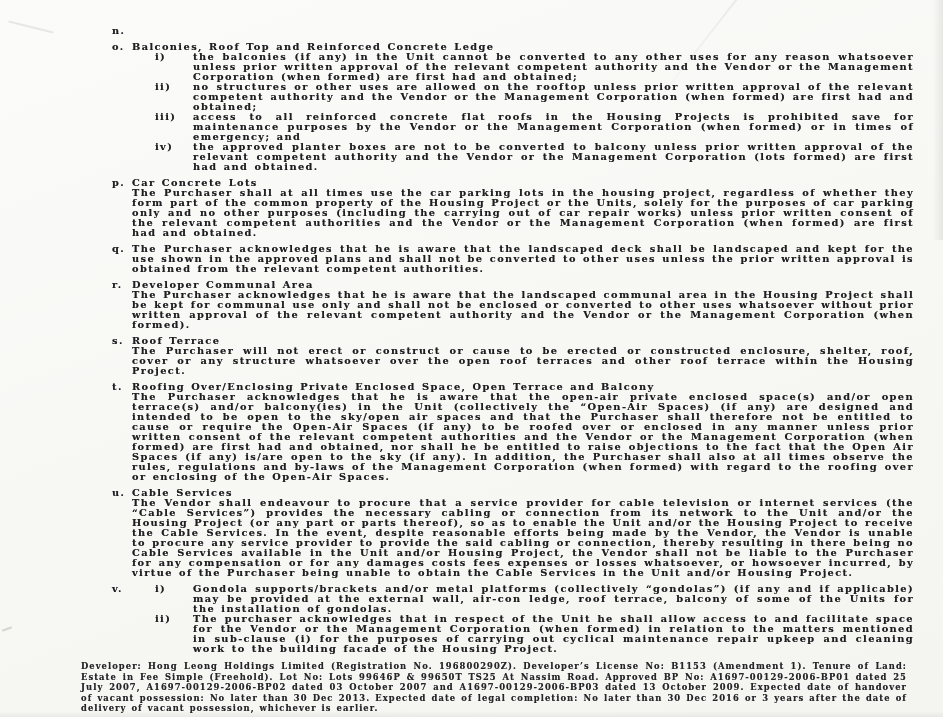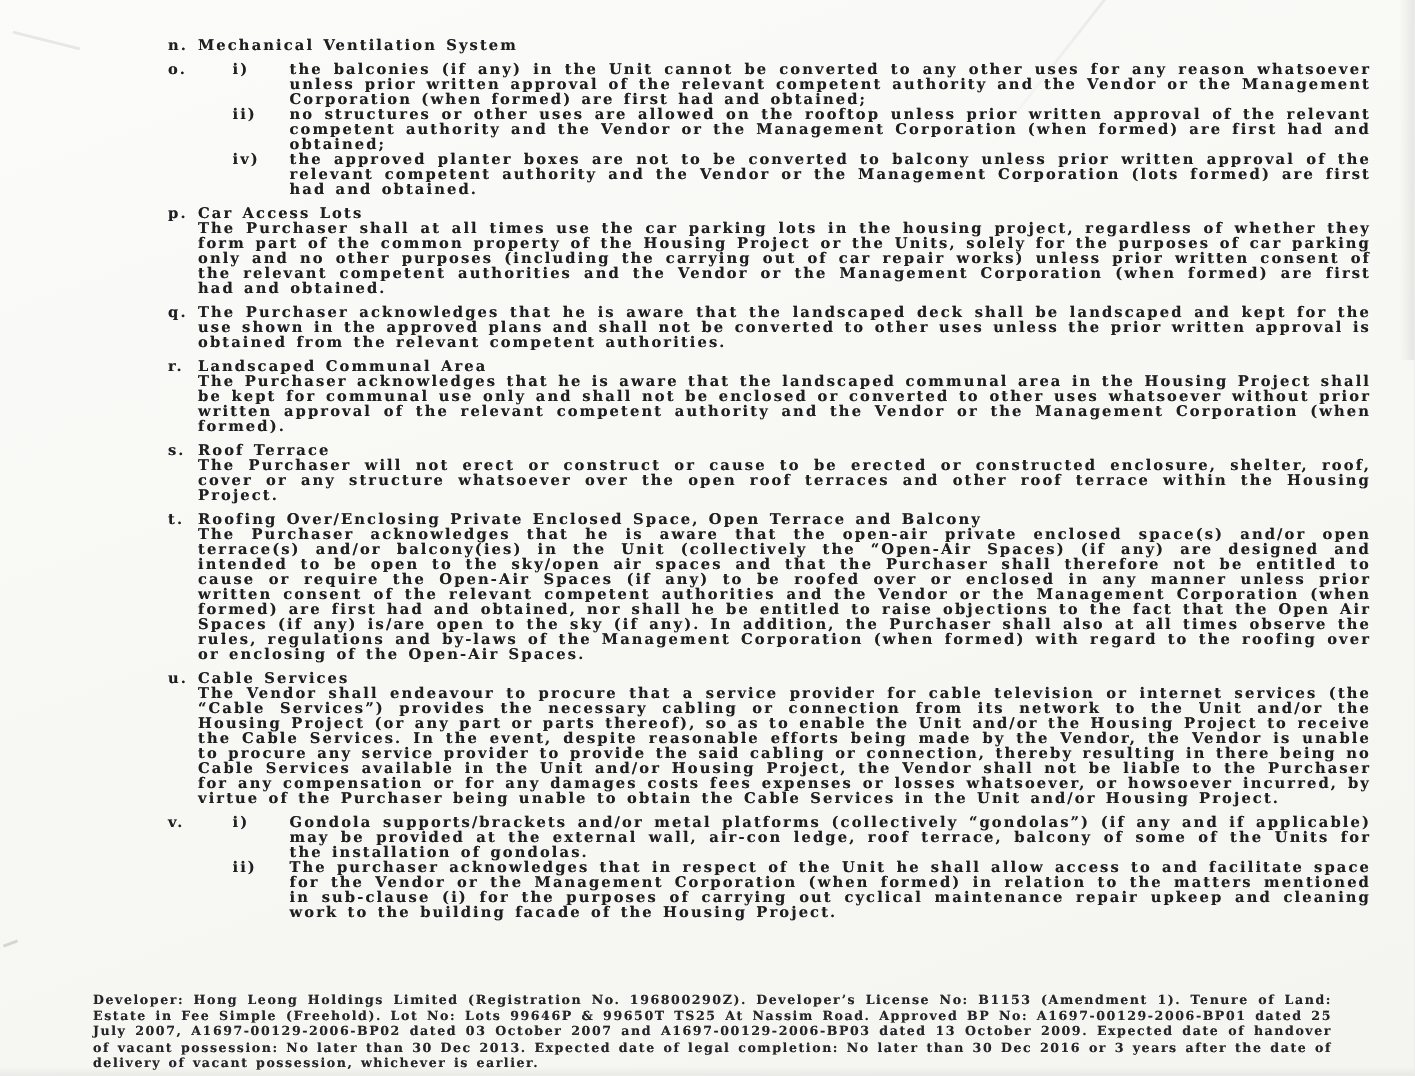--- a/index.html
+++ b/index.html
@@ -33,21 +33,21 @@
   .section { display: flex; margin-bottom: 6px; }
   .letter { width: 20px; flex: 0 0 20px; }
   .content { flex: 1; min-width: 0; }
   .title { }
   .body { text-align: justify; }
   .subitem { display: flex; }
   .sublabel { flex: 0 0 61px; width: 61px; padding-left: 23px; box-sizing: border-box; }
   .subtext { flex: 1; min-width: 0; text-align: justify; }
   .footer {
     position: absolute;
-    left: 62px;
+    left: 81px;
     top: 661px;
     width: 826px;
     font-size: 8.4px;
     line-height: 10.6px;
     font-weight: bold;
     letter-spacing: 1.05px;
     word-spacing: 1px;
     text-align: justify;
     color: #26262a;
     text-shadow: 0 0 0.4px rgba(30,30,35,0.5);
@@ -87,61 +87,65 @@
   <div class="artifact a-top-right"></div>
   <div class="artifact a-right-edge"></div>
   <div class="artifact a-bottom-left"></div>
   <div class="artifact a-bottom-edge"></div>
 
   <div class="main">
 
     <div class="section">
       <div class="letter">n.</div>
       <div class="content">
-        <div class="title">Mechanical Ventilation System</div>
       </div>
     </div>
 
     <div class="section">
       <div class="letter">o.</div>
       <div class="content">
+        <div class="title">Balconies, Roof Top and Reinforced Concrete Ledge</div>
         <div class="subitem">
           <div class="sublabel">i)</div>
           <div class="subtext">the balconies (if any) in the Unit cannot be converted to any other uses for any reason whatsoever unless prior written approval of the relevant competent authority and the Vendor or the Management Corporation (when formed) are first had and obtained;</div>
         </div>
         <div class="subitem">
           <div class="sublabel">ii)</div>
           <div class="subtext">no structures or other uses are allowed on the rooftop unless prior written approval of the relevant competent authority and the Vendor or the Management Corporation (when formed) are first had and obtained;</div>
+        </div>
+        <div class="subitem">
+          <div class="sublabel">iii)</div>
+          <div class="subtext">access to all reinforced concrete flat roofs in the Housing Projects is prohibited save for maintenance purposes by the Vendor or the Management Corporation (when formed) or in times of emergency; and</div>
         </div>
         <div class="subitem">
           <div class="sublabel">iv)</div>
           <div class="subtext">the approved planter boxes are not to be converted to balcony unless prior written approval of the relevant competent authority and the Vendor or the Management Corporation (lots formed) are first had and obtained.</div>
         </div>
       </div>
     </div>
 
     <div class="section">
       <div class="letter">p.</div>
       <div class="content">
-        <div class="title">Car Access Lots</div>
+        <div class="title">Car Concrete Lots</div>
         <div class="body">The Purchaser shall at all times use the car parking lots in the housing project, regardless of whether they form part of the common property of the Housing Project or the Units, solely for the purposes of car parking only and no other purposes (including the carrying out of car repair works) unless prior written consent of the relevant competent authorities and the Vendor or the Management Corporation (when formed) are first had and obtained.</div>
       </div>
     </div>
 
     <div class="section">
       <div class="letter">q.</div>
       <div class="content">
         <div class="body">The Purchaser acknowledges that he is aware that the landscaped deck shall be landscaped and kept for the use shown in the approved plans and shall not be converted to other uses unless the prior written approval is obtained from the relevant competent authorities.</div>
       </div>
     </div>
 
     <div class="section">
       <div class="letter">r.</div>
       <div class="content">
-        <div class="title">Landscaped Communal Area</div>
+        <div class="title">Developer Communal Area</div>
         <div class="body">The Purchaser acknowledges that he is aware that the landscaped communal area in the Housing Project shall be kept for communal use only and shall not be enclosed or converted to other uses whatsoever without prior written approval of the relevant competent authority and the Vendor or the Management Corporation (when formed).</div>
       </div>
     </div>
 
     <div class="section">
       <div class="letter">s.</div>
       <div class="content">
         <div class="title">Roof Terrace</div>
         <div class="body">The Purchaser will not erect or construct or cause to be erected or constructed enclosure, shelter, roof, cover or any structure whatsoever over the open roof terraces and other roof terrace within the Housing Project.</div>
       </div>

